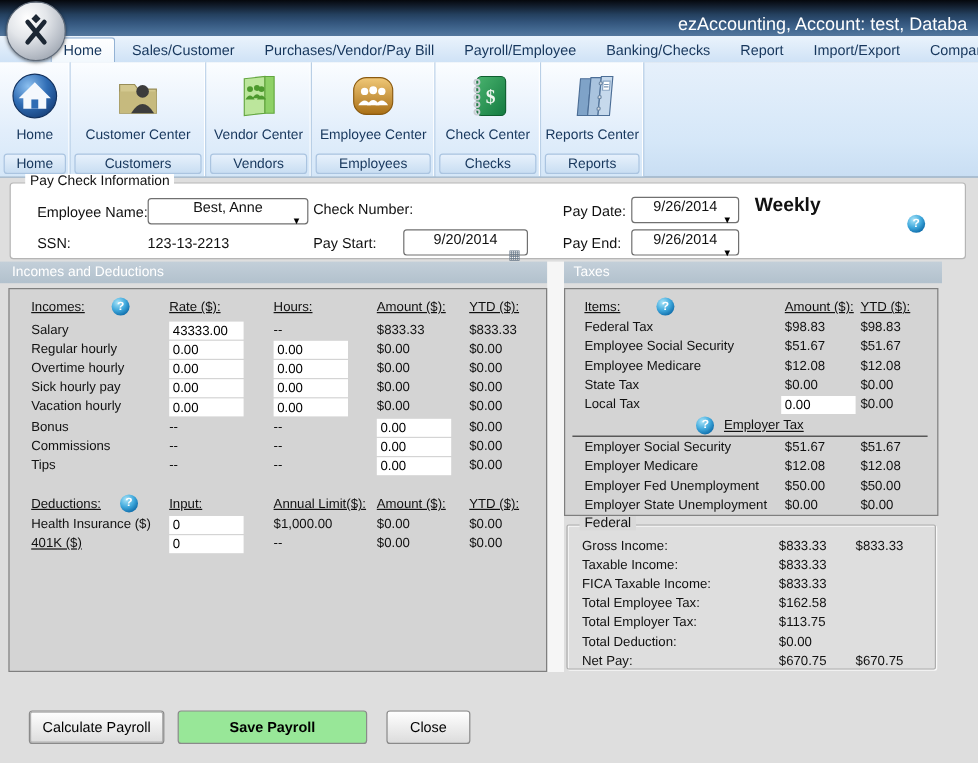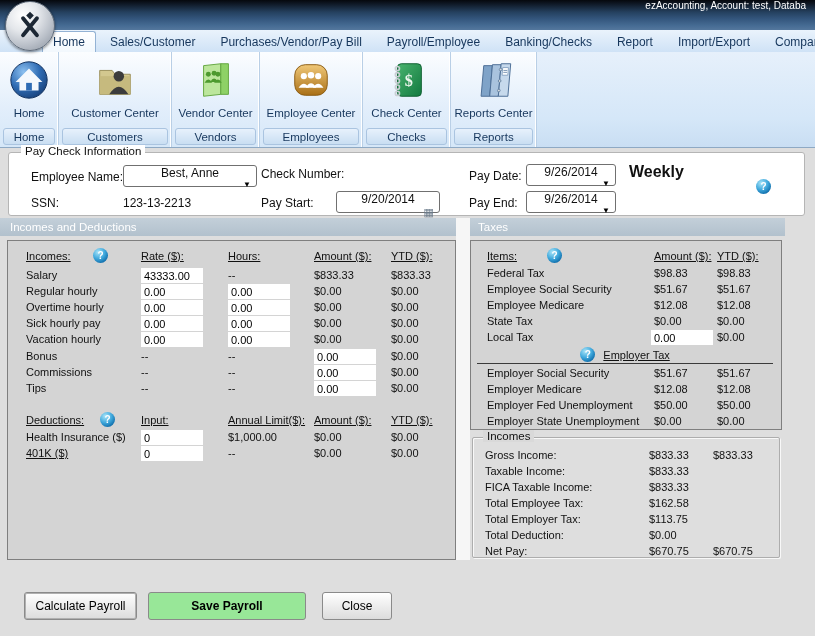--- a/index.html
+++ b/index.html
@@ -11,22 +11,22 @@
     font-size:11px; color:#111;
   }
   .abs { position:absolute; }
 
   
   .titlebar {
     left:0; top:0; width:815px; height:30px;
     background:linear-gradient(180deg,#05080d 0%,#101a28 14%,#24405e 40%,#33557c 62%,#456b93 85%,#54779d 100%);
   }
   .window-title {
-    position:absolute; right:9px; top:0;
-    color:#ffffff; font-size:10px; white-space:nowrap;
+    position:absolute; right:9px; top:12px;
+    color:#ffffff; font-size:15px; white-space:nowrap;
   }
   .logo-btn {
     left:5px; top:1px; width:50px; height:50px; border-radius:50%;
     background:radial-gradient(circle at 35% 28%, #ffffff 0%, #e3e6ea 35%, #b9bfc8 65%, #868f9b 100%);
     border:1px solid #5f6a78; z-index:20;
     display:flex; align-items:center; justify-content:center;
     box-shadow:0 1px 3px rgba(0,0,0,.5);
   }
 
   
@@ -483,21 +483,21 @@
     <span class="tax-c3">$50.00</span>
   </div>
   <div class="prow" style="top:174px;">
     <span class="tax-c1">Employer State Unemployment</span>
     <span class="tax-c2">$0.00</span>
     <span class="tax-c3">$0.00</span>
   </div>
 </div>
 
 <div class="sum-box" style="left:472px; top:437px; width:308px; height:121px;">
-  <div class="legend">Incomes</div>
+  <div class="legend">Federal</div>
 
   <div class="prow" style="top:11px;">
     <span class="sum-c1">Gross Income:</span>
     <span class="sum-c2">$833.33</span>
     <span class="sum-c3">$833.33</span>
   </div>
   <div class="prow" style="top:27px;">
     <span class="sum-c1">Taxable Income:</span>
     <span class="sum-c2">$833.33</span>
     <span class="sum-c3"></span>

